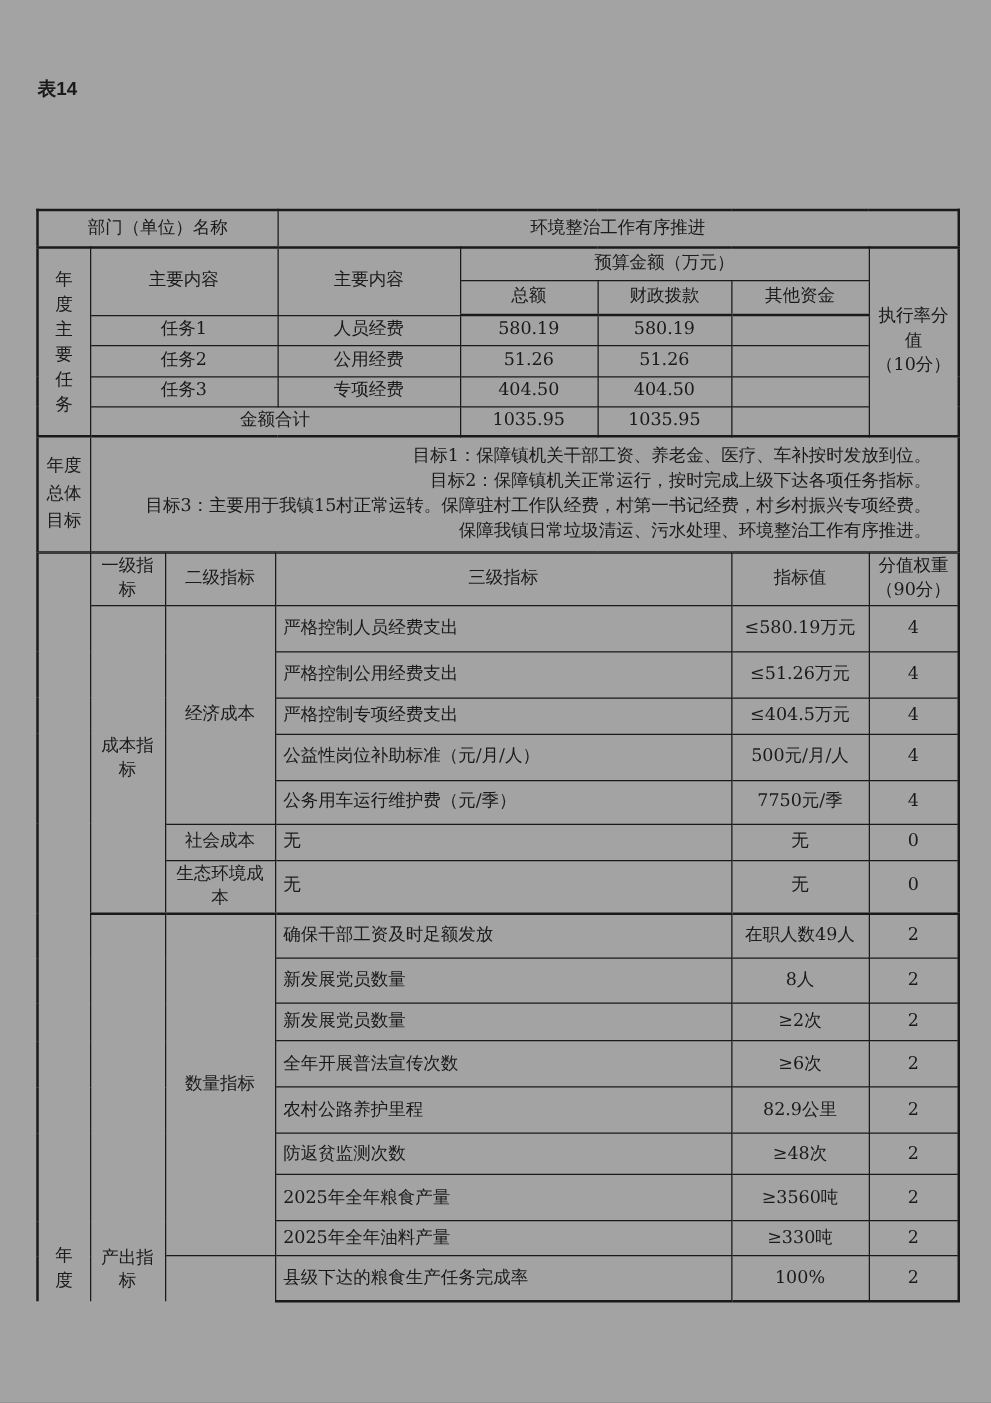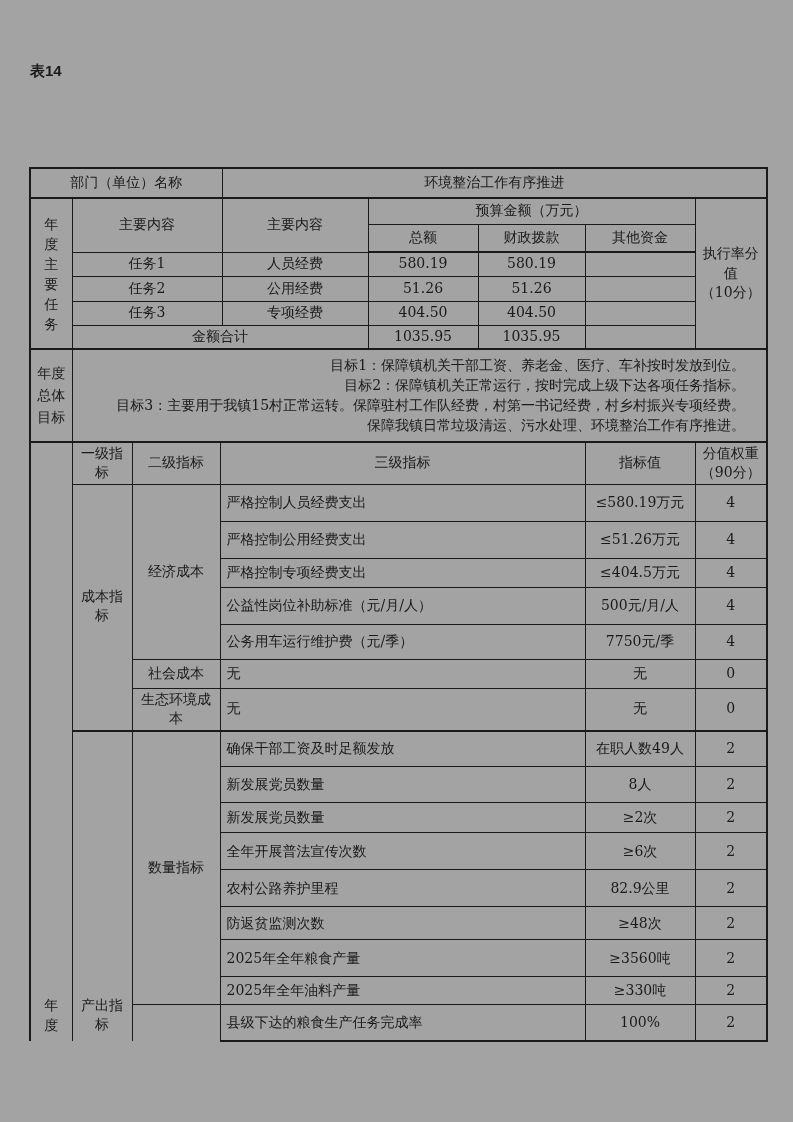--- a/index.html
+++ b/index.html
@@ -58,21 +58,21 @@
   td.nobot { border-bottom: none; }
   td.cut   { border-bottom-width: 2px; }
 
   .lft { text-align: left; padding-left: 6px; }
   .goals { text-align: right; padding: 4px 21px 4px 7px; }
   .goals div { line-height: 20px; }
 
   .vbot { vertical-align: bottom; padding-bottom: 6px; }
   .vcol1 { width: 17px; margin: 0 auto; line-height: 20px; }
   .vcol2 { width: 31px; margin: 0 auto; line-height: 22px; }
-  .vcol3 { width: 46px; margin: 0 auto; line-height: 19px; font-family: Liberation Mono, monospace; }
+  .vcol3 { width: 46px; margin: 0 auto; line-height: 19px; }
 </style>
 </head>
 <body>
 
 <div class="page">
 
   <div class="table-label">表14</div>
 
   <div class="table-wrap">
 

